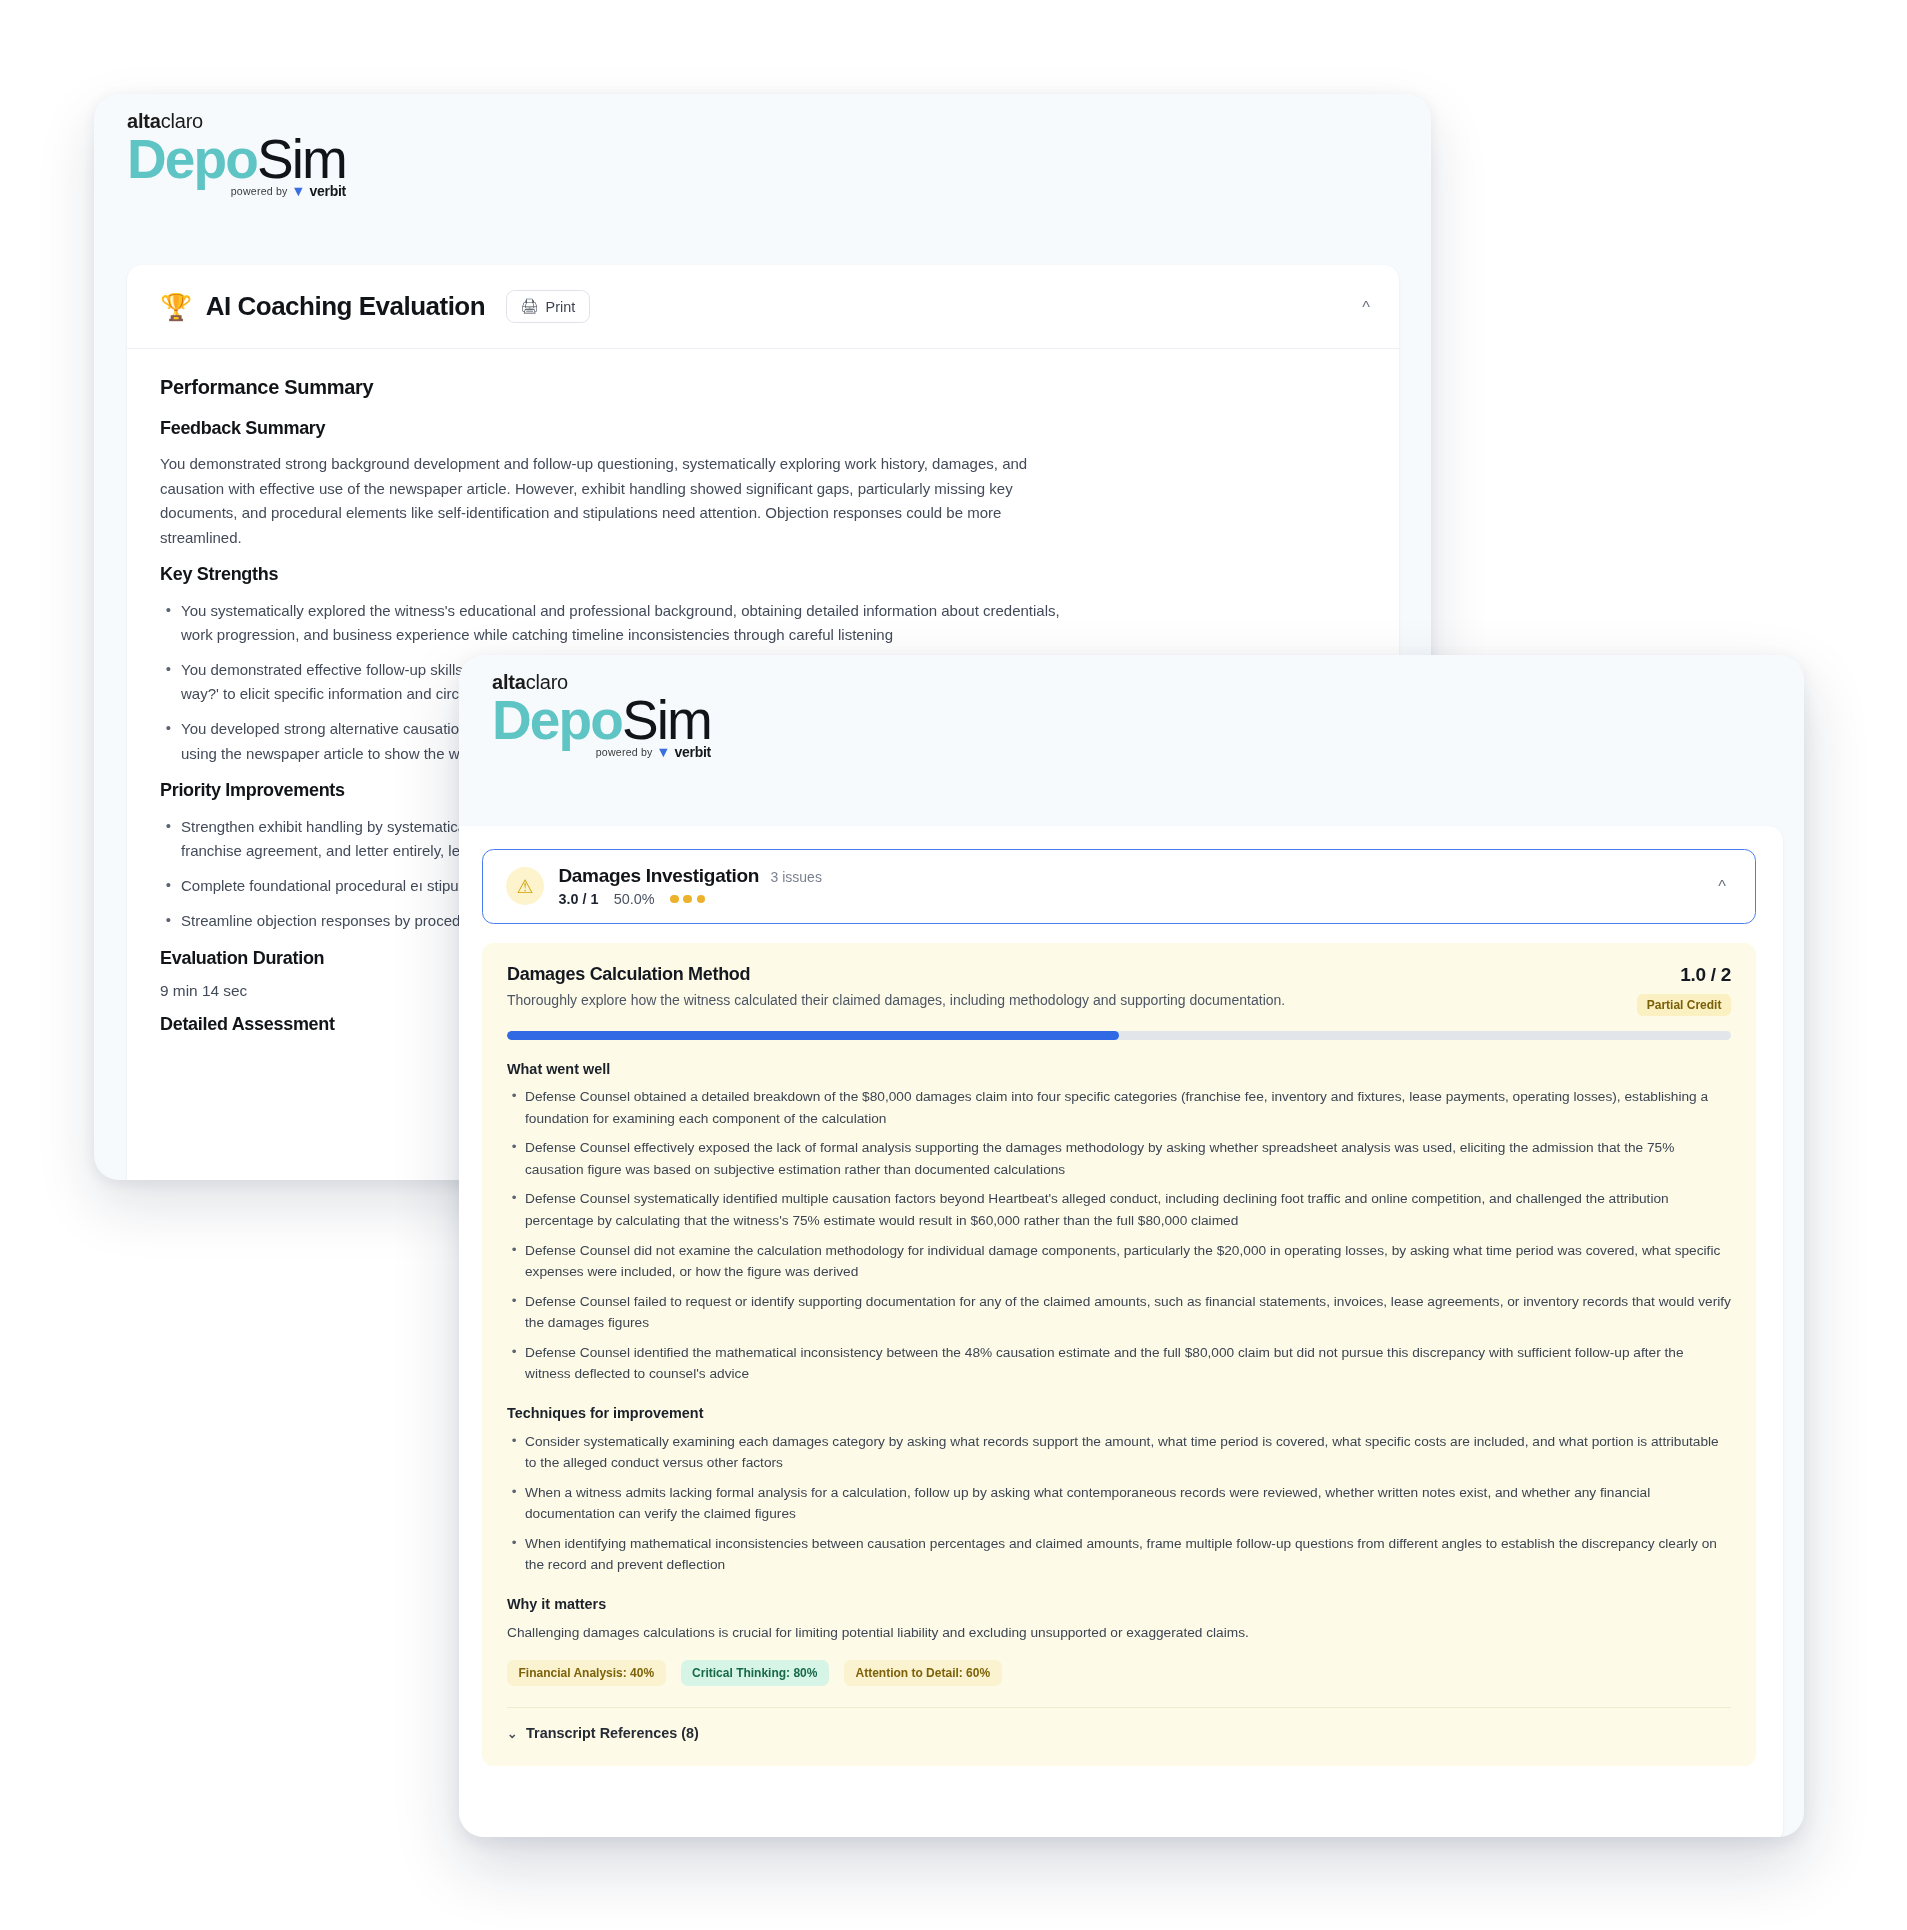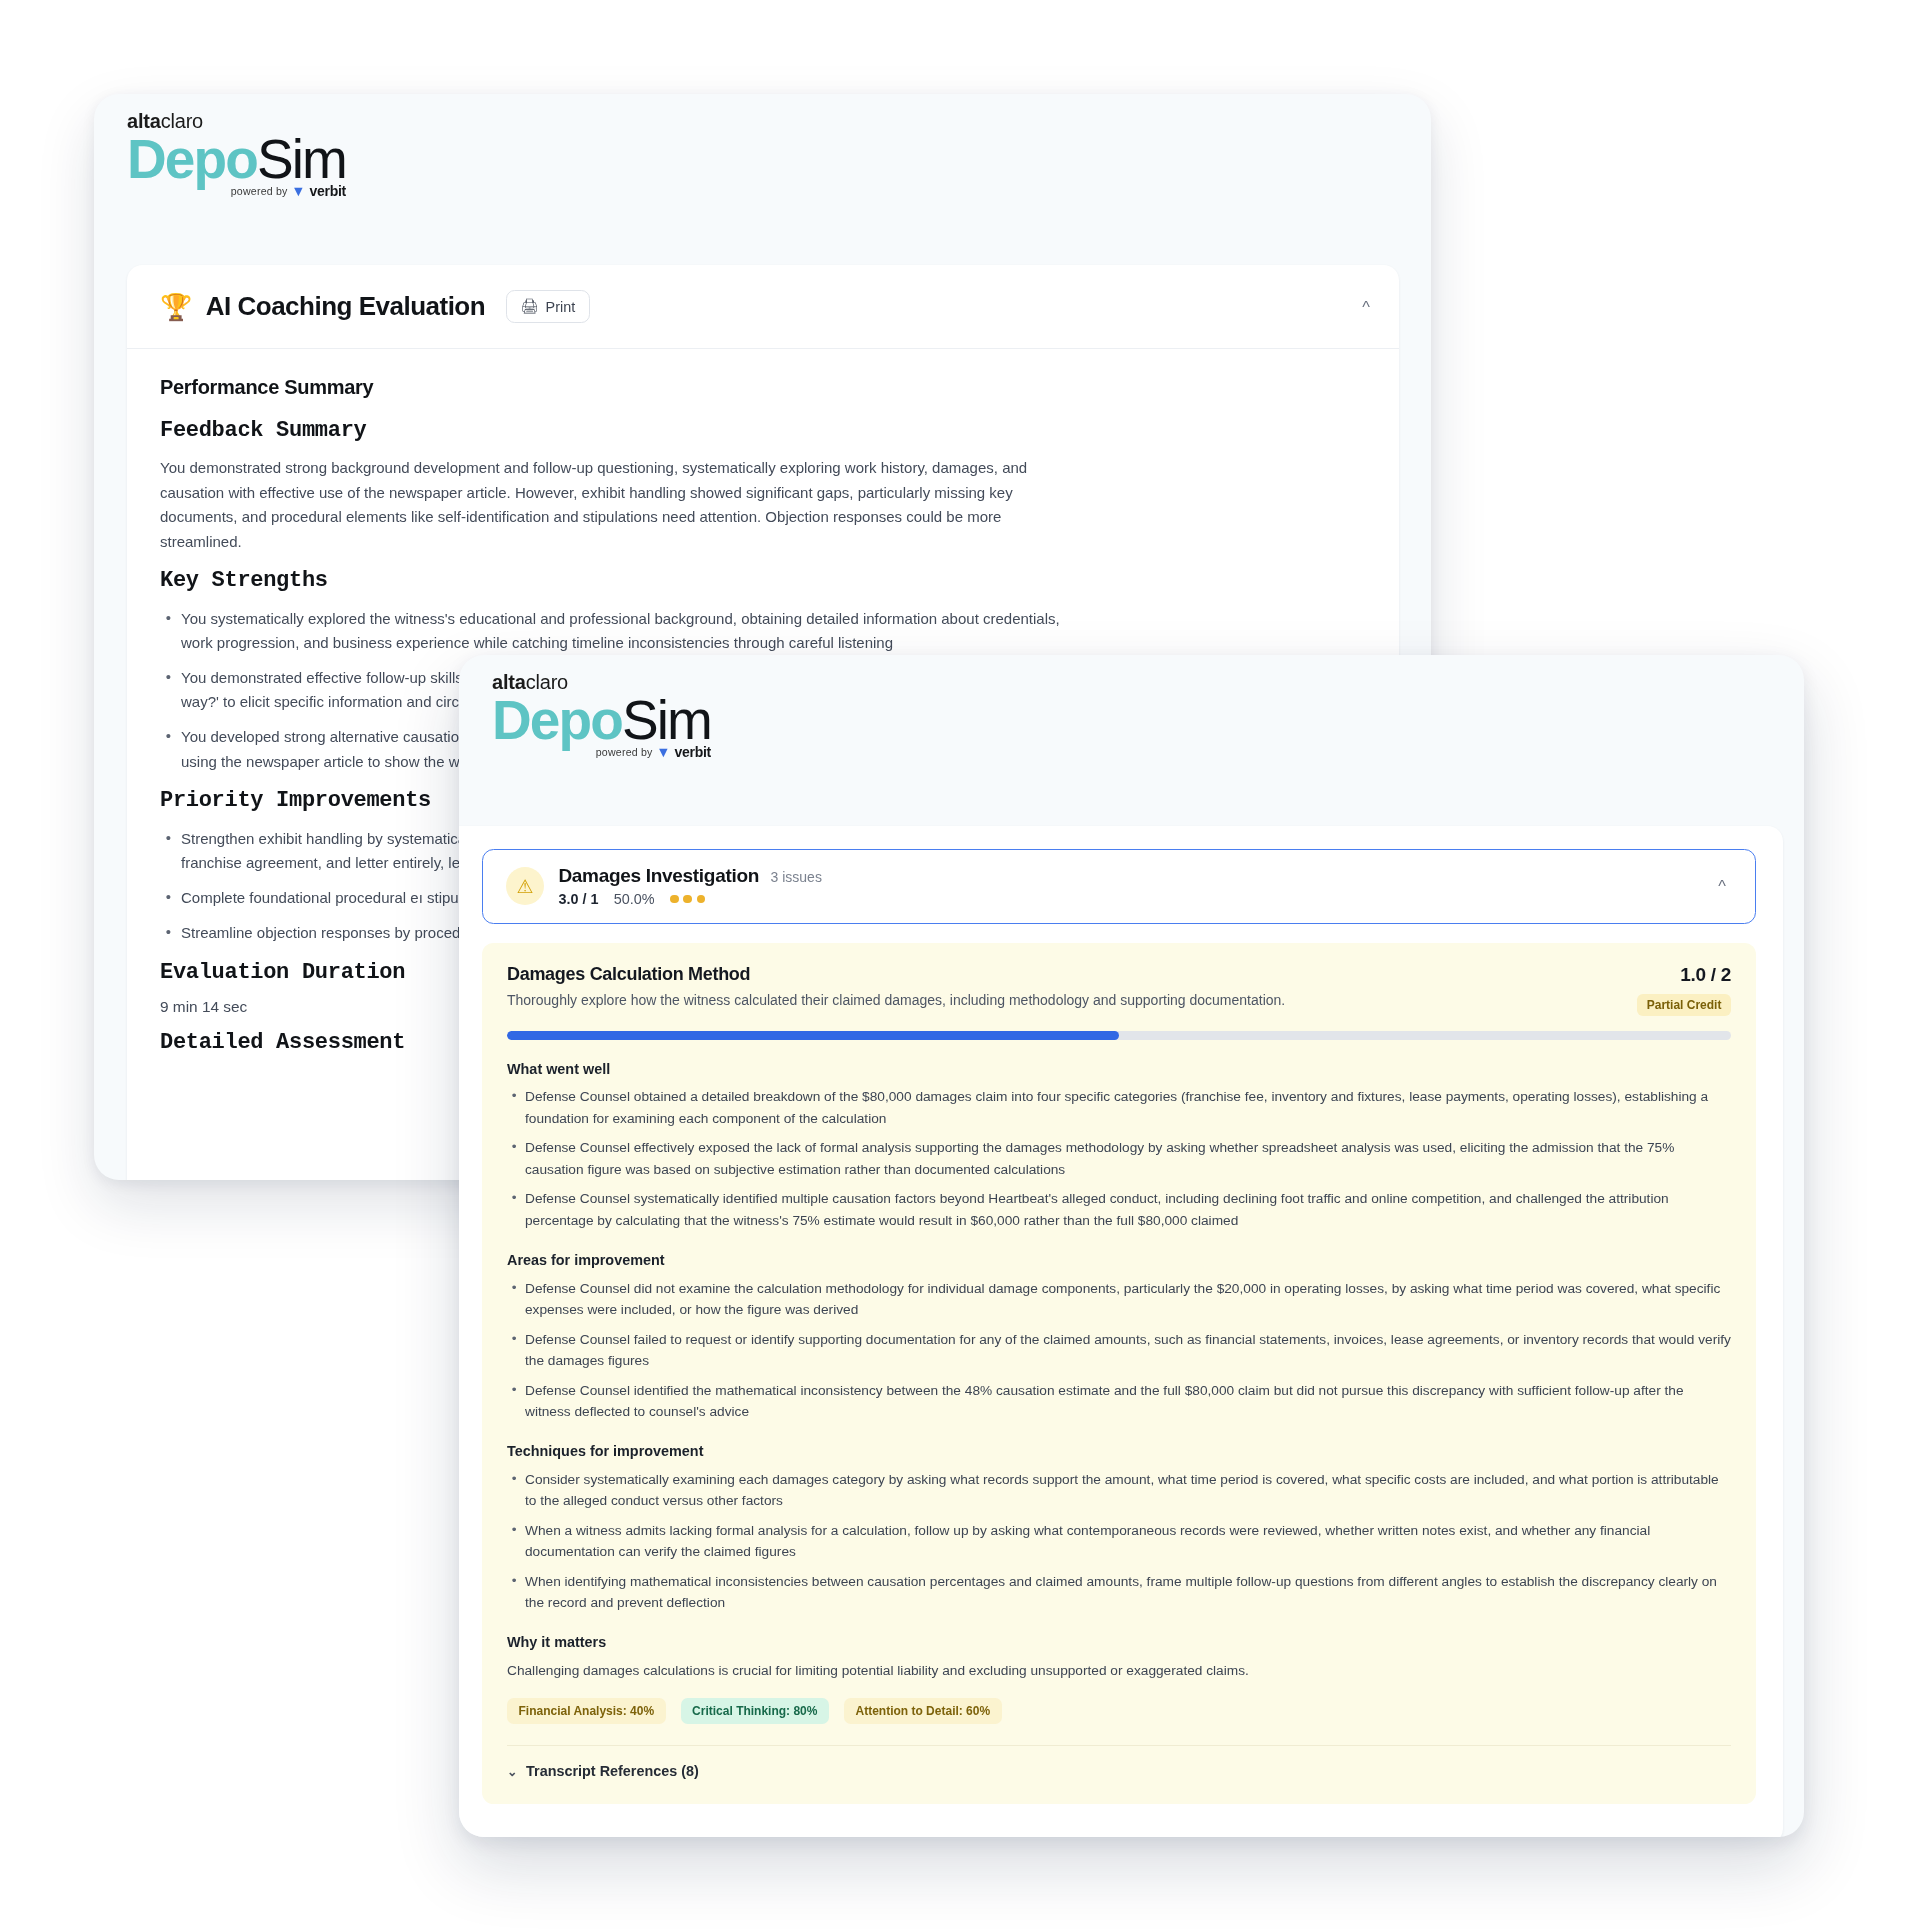--- a/index.html
+++ b/index.html
@@ -110,21 +110,21 @@
 
   .panel-body { padding: 27px 33px 0 33px; }
 
   .sec-h {
     font-size: 20px;
     font-weight: 700;
     color: #111418;
     letter-spacing: -0.3px;
     margin: 0 0 19px 0;
   }
-  .sec-h.small { font-size: 22px; margin-bottom: 13.4px; margin-top: 14px; font-family: Liberation Mono, monospace;}
+  .sec-h.small { font-size: 18px; margin-bottom: 13.4px; margin-top: 14px;}
 
   .metrics { display: flex; }
   .metric { width: 232px; }
   .metric-label {
     font-size: 14px;
     color: #737b89;
     margin-bottom: 5.8px;
   }
   .metric-value {
     font-size: 24px;
@@ -383,21 +383,20 @@
           <div class="progress-fill" id="progress-fill" style="width: 50%;"></div>
         </div>
 
         <div class="blk-h">What went well</div>
         <ul class="ybullets">
           <li>Defense Counsel obtained a detailed breakdown of the $80,000 damages claim into four specific categories (franchise fee, inventory and fixtures, lease payments, operating losses), establishing a foundation for examining each component of the calculation</li>
           <li>Defense Counsel effectively exposed the lack of formal analysis supporting the damages methodology by asking whether spreadsheet analysis was used, eliciting the admission that the 75% causation figure was based on subjective estimation rather than documented calculations</li>
           <li>Defense Counsel systematically identified multiple causation factors beyond Heartbeat's alleged conduct, including declining foot traffic and online competition, and challenged the attribution percentage by calculating that the witness's 75% estimate would result in $60,000 rather than the full $80,000 claimed</li>
         </ul>
 
-        <div class="blk-h">Areas for improvement</div>
         <ul class="ybullets">
           <li>Defense Counsel did not examine the calculation methodology for individual damage components, particularly the $20,000 in operating losses, by asking what time period was covered, what specific expenses were included, or how the figure was derived</li>
           <li>Defense Counsel failed to request or identify supporting documentation for any of the claimed amounts, such as financial statements, invoices, lease agreements, or inventory records that would verify the damages figures</li>
           <li>Defense Counsel identified the mathematical inconsistency between the 48% causation estimate and the full $80,000 claim but did not pursue this discrepancy with sufficient follow-up after the witness deflected to counsel's advice</li>
         </ul>
 
         <div class="blk-h">Techniques for improvement</div>
         <ul class="ybullets">
           <li>Consider systematically examining each damages category by asking what records support the amount, what time period is covered, what specific costs are included, and what portion is attributable to the alleged conduct versus other factors</li>
           <li>When a witness admits lacking formal analysis for a calculation, follow up by asking what contemporaneous records were reviewed, whether written notes exist, and whether any financial documentation can verify the claimed figures</li>

